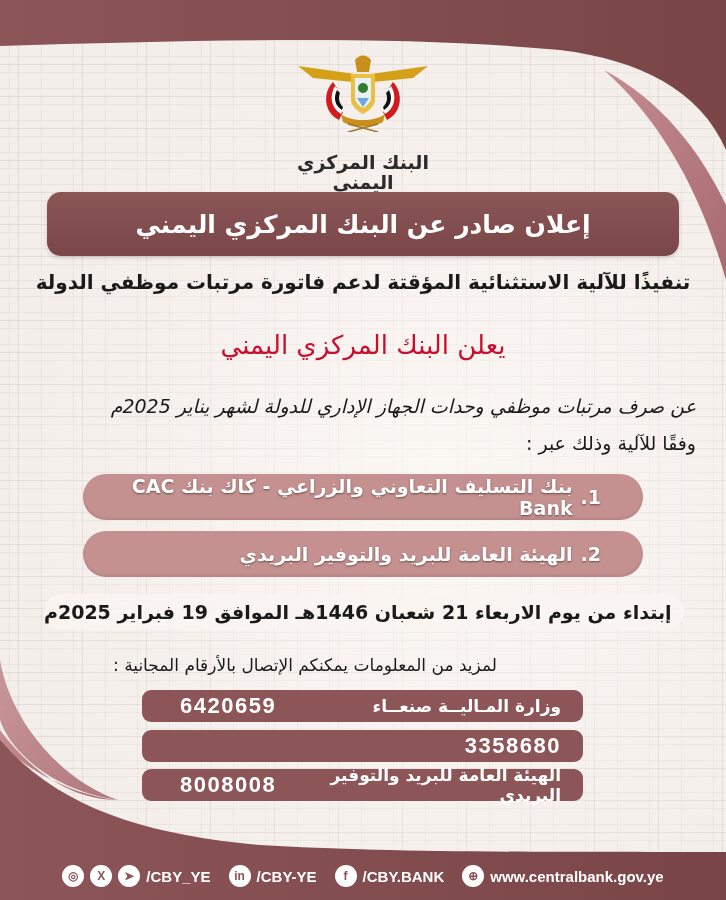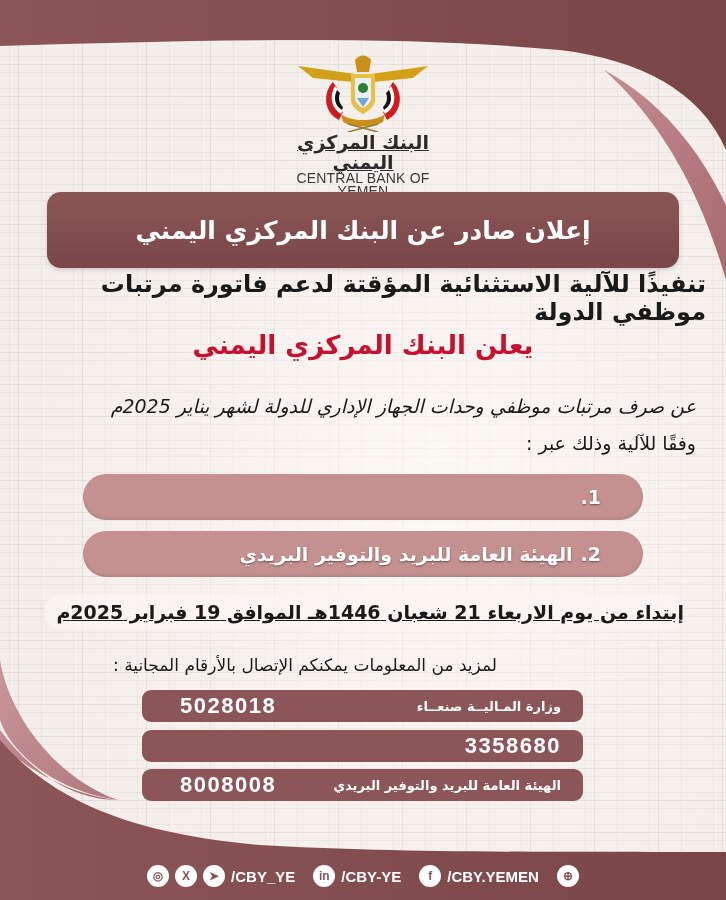--- a/index.html
+++ b/index.html
@@ -27,42 +27,42 @@
   }
   svg.deco { position: absolute; left: 0; top: 0; width: 726px; height: 900px; }
 
   .logo {
     position: absolute; left: 278px; top: 52px; width: 170px; height: 125px;
     text-align: center; direction: ltr;
   }
   .emblem { display: block; margin: 0 auto; }
   .logo-ar {
     font-family: "DejaVu Sans", sans-serif; font-weight: bold; font-size: 19px;
-    color: #2b2b2b; direction: rtl; line-height: 20px; margin-top: 0; text-decoration: underline;
+    color: #2b2b2b; direction: rtl; line-height: 20px; margin-top: 20px;
   }
   .logo-en {
     font-family: "Liberation Sans", sans-serif; font-size: 14px; color: #3a3a3a;
     letter-spacing: 0.2px; line-height: 13px;
   }
 
   .header-bar {
-    position: absolute; left: 47px; top: 192px; width: 632px; height: 76px;
+    position: absolute; left: 47px; top: 192px; width: 632px; height: 64px;
     border-radius: 14px;
     background: linear-gradient(180deg, #8a5656 0%, #7a4648 100%);
     box-shadow: 0 2px 4px rgba(0,0,0,0.15);
     display: flex; align-items: center; justify-content: center;
     color: #fff; font-weight: bold; font-size: 25px;
   }
   .subtitle {
     position: absolute; left: 20px; right: 20px; top: 270px;
-    text-align: right; font-weight: bold; font-size: 24px; color: #1a1a1a;
+    text-align: center; font-weight: bold; font-size: 20px; color: #1a1a1a;
   }
   .announce {
     position: absolute; left: 0; right: 0; top: 330px;
-    text-align: center; font-weight: bold; font-size: 26px; color: #c8102e;
+    text-align: center; font-weight: normal; font-size: 26px; color: #c8102e;
   }
   .body-line1 {
     position: absolute; left: 30px; right: 30px; top: 395px;
     text-align: right; font-size: 19px; color: #1a1a1a; font-style: italic;
   }
   .body-line2 {
     position: absolute; left: 30px; right: 30px; top: 432px;
     font-size: 19px; color: #1a1a1a;
   }
   .pill {
@@ -74,37 +74,37 @@
     padding-right: 42px;
     color: #fff; font-weight: bold; font-size: 19px;
     text-shadow: 0 1px 2px rgba(0,0,0,0.45);
   }
   .pill-1 { top: 474px; }
   .pill-2 { top: 531px; }
   .date-box {
     position: absolute; left: 44px; width: 640px; top: 594px; height: 36px;
     border-radius: 18px;
     background: rgba(250,245,242,0.85);
-    display: flex; align-items: center; justify-content: flex-start;
-    font-weight: bold; font-size: 19px; color: #1a1a1a; text-decoration: underline;
+    display: flex; align-items: center; justify-content: flex-end;
+    font-weight: bold; font-size: 19px; color: #1a1a1a;
   }
   .info-text {
     position: absolute; left: 0; right: 0; top: 655px;
     text-align: center; font-size: 17px; color: #1a1a1a;
     padding-right: 116px;
   }
   .phone-row {
     position: absolute; left: 142px; width: 441px; height: 32px;
     border-radius: 9px;
     background: #8c5558;
     display: flex; align-items: center; justify-content: space-between;
     padding: 0 22px 0 38px;
     color: #fff; font-weight: bold;
   }
-  .phone-row .name { font-size: 13px; }
+  .phone-row .name { font-size: 17px; }
   .phone-row .num {
     font-family: "Liberation Sans", sans-serif; font-size: 22px; letter-spacing: 1.5px;
     direction: ltr;
   }
   .row-1 { top: 690px; }
   .row-2 { top: 730px; }
   .row-3 { top: 769px; }
 
   .footer {
     position: absolute; left: 0; top: 852px; width: 726px; height: 48px;
@@ -176,47 +176,49 @@
 
 <div class="subtitle">تنفيذًا للآلية الاستثنائية المؤقتة لدعم فاتورة مرتبات موظفي الدولة</div>
 
 <div class="announce">يعلن البنك المركزي اليمني</div>
 
 <div class="body-line1">عن صرف مرتبات موظفي وحدات الجهاز الإداري للدولة لشهر يناير 2025م</div>
 <div class="body-line2">وفقًا للآلية وذلك عبر :</div>
 
 <div class="pill pill-1">
   <span style="margin-left:8px;">1.</span>
+  <span>بنك التسليف التعاوني والزراعي - كاك بنك  CAC Bank</span>
 </div>
 <div class="pill pill-2">
   <span style="margin-left:8px;">2.</span>
   <span>الهيئة العامة للبريد والتوفير البريدي</span>
 </div>
 
 <div class="date-box">
   <span>إبتداء من يوم الاربعاء 21 شعبان 1446هـ الموافق 19 فبراير 2025م</span>
 </div>
 
 <div class="info-text">لمزيد من المعلومات  يمكنكم الإتصال بالأرقام المجانية :</div>
 
 <div class="phone-row row-1">
   <span class="name">وزارة المـاليــة صنعــاء</span>
-  <span class="num">5028018</span>
+  <span class="num">6420659</span>
 </div>
 <div class="phone-row row-2">
   <span class="num">3358680</span>
 </div>
 <div class="phone-row row-3">
   <span class="name">الهيئة العامة للبريد والتوفير البريدي</span>
   <span class="num">8008008</span>
 </div>
 
 <div class="footer">
   <span class="ficon">◎</span>
   <span class="ficon">X</span>
   <span class="ficon">➤</span>
   <span class="flabel">/CBY_YE</span>
   <span class="ficon">in</span>
   <span class="flabel">/CBY-YE</span>
   <span class="ficon">f</span>
-  <span class="flabel">/CBY.YEMEN</span>
+  <span class="flabel">/CBY.BANK</span>
   <span class="ficon">⊕</span>
+  <span>www.centralbank.gov.ye</span>
 </div>
 
 </body></html>

